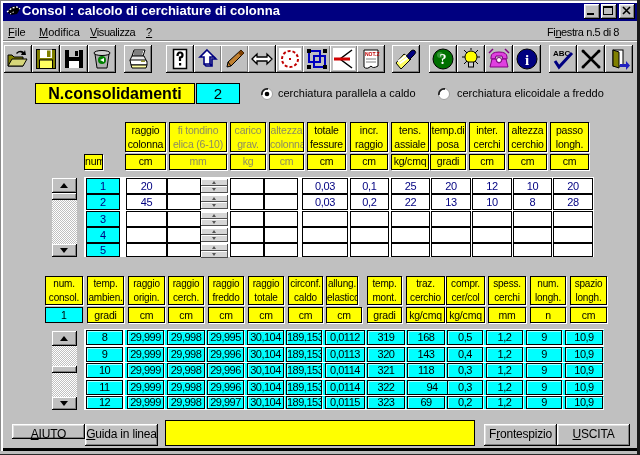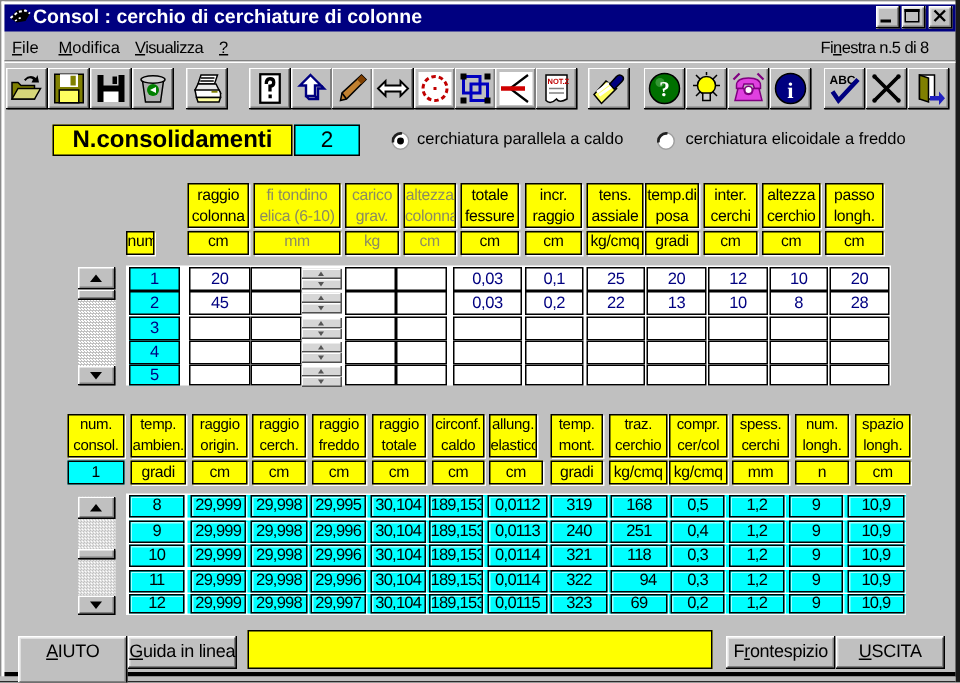--- a/index.html
+++ b/index.html
@@ -57,21 +57,21 @@
 <div class="edge" style="left:3px;top:448px;width:634px;height:3px;background:#000"></div>
 <div class="edge" style="left:0;top:451px;width:637px;height:3px;background:#bdbdbd"></div>
 <div class="edge" style="left:0;top:454px;width:637px;height:1px;background:#2a2a2a"></div>
 
 <div class="titlebar"></div>
 <svg class="abs" style="left:5px;top:4px" width="16" height="14" viewBox="0 0 16 14">
 <path d="M2 8 L6 3 L11 2 L15 5 L12 10 L6 11 Z" fill="#000"></path>
 <path d="M2 8 L7 4 L12 3 L15 5" stroke="#fff" stroke-width="1.3" fill="none" stroke-dasharray="2 1.5"></path>
 <path d="M5 10 L8 8 L10 8.5" stroke="#fff" stroke-width="1" fill="none" stroke-dasharray="1.5 1.5"></path>
 </svg>
-<div class="title-text">Consol : cerchio di cerchiature di colonne</div>
+<div class="title-text">Consol : calcolo di cerchiature di colonna</div>
 <div class="tbtn" style="left:584px"><svg width="16" height="14">
       <rect x="3" y="9" width="7" height="2" fill="#000"></rect>
     </svg></div>
 <div class="tbtn" style="left:601px"><svg width="16" height="14">
       <rect x="2.5" y="2.5" width="9" height="8" fill="none" stroke="#000"></rect>
       <rect x="2" y="2" width="10" height="2" fill="#000"></rect>
     </svg></div>
 <div class="tbtn" style="left:619px"><svg width="16" height="14">
       <path d="M4 3 L11 10 M11 3 L4 10" fill="none" stroke="#000" stroke-width="1.6"></path>
     </svg></div>
@@ -414,22 +414,22 @@
 <div class="c2cell" style="left:526px;top:330px;width:36px;height:15px;line-height:13px">9</div>
 <div class="c2cell" style="left:565px;top:330px;width:38px;height:15px;line-height:13px">10,9</div>
 <div class="abs" style="left:125px;top:347px;width:479px;height:15px;background:#0ff"></div>
 <div class="c2cell" style="left:86px;top:347px;width:37px;height:15px;line-height:13px">9</div>
 <div class="c2cell" style="left:127px;top:347px;width:37px;height:15px;line-height:13px">29,999</div>
 <div class="c2cell" style="left:167px;top:347px;width:38px;height:15px;line-height:13px">29,998</div>
 <div class="c2cell" style="left:207px;top:347px;width:37px;height:15px;line-height:13px">29,996</div>
 <div class="c2cell" style="left:247px;top:347px;width:37px;height:15px;line-height:13px">30,104</div>
 <div class="c2cell" style="left:286px;top:347px;width:36px;height:15px;line-height:13px">189,153</div>
 <div class="c2cell" style="left:325px;top:347px;width:40px;height:15px;line-height:13px">0,0113</div>
-<div class="c2cell" style="left:367px;top:347px;width:38px;height:15px;line-height:13px">240</div>
-<div class="c2cell" style="left:407px;top:347px;width:38px;height:15px;line-height:13px">251</div>
+<div class="c2cell" style="left:367px;top:347px;width:38px;height:15px;line-height:13px">320</div>
+<div class="c2cell" style="left:407px;top:347px;width:38px;height:15px;line-height:13px">143</div>
 <div class="c2cell" style="left:447px;top:347px;width:36px;height:15px;line-height:13px">0,4</div>
 <div class="c2cell" style="left:486px;top:347px;width:37px;height:15px;line-height:13px">1,2</div>
 <div class="c2cell" style="left:526px;top:347px;width:36px;height:15px;line-height:13px">9</div>
 <div class="c2cell" style="left:565px;top:347px;width:38px;height:15px;line-height:13px">10,9</div>
 <div class="abs" style="left:125px;top:363px;width:479px;height:15px;background:#0ff"></div>
 <div class="c2cell" style="left:86px;top:363px;width:37px;height:15px;line-height:13px">10</div>
 <div class="c2cell" style="left:127px;top:363px;width:37px;height:15px;line-height:13px">29,999</div>
 <div class="c2cell" style="left:167px;top:363px;width:38px;height:15px;line-height:13px">29,998</div>
 <div class="c2cell" style="left:207px;top:363px;width:37px;height:15px;line-height:13px">29,996</div>
 <div class="c2cell" style="left:247px;top:363px;width:37px;height:15px;line-height:13px">30,104</div>
@@ -470,16 +470,16 @@
 <div class="c2cell" style="left:526px;top:396px;width:36px;height:13px;line-height:11px">9</div>
 <div class="c2cell" style="left:565px;top:396px;width:38px;height:13px;line-height:11px">10,9</div>
 <div class="track" style="left:52px;top:331px;width:25px;height:79px"></div>
 <div class="sbtn" style="left:52px;top:331px;width:25px;height:15px">
     <div class="arr-up" style="left:8px;top:5px"></div>
   </div>
 <div class="sbtn" style="left:52px;top:366px;width:25px;height:7px"></div>
 <div class="sbtn" style="left:52px;top:397px;width:25px;height:13px">
     <div class="arr-dn" style="left:8px;top:4px"></div>
   </div>
-<div class="btn" style="left:12px;top:424px;width:73px;height:32px;line-height:21px"><u>A</u>IUTO</div>
+<div class="btn" style="left:12px;top:424px;width:73px;height:15px;line-height:21px"><u>A</u>IUTO</div>
 <div class="btn" style="left:85px;top:424px;width:73px;height:22px;line-height:21px"><u>G</u>uida in linea</div>
 <div class="ybox" style="left:165px;top:420px;width:310px;height:26px"></div>
 <div class="btn" style="left:484px;top:424px;width:73px;height:22px;line-height:21px">F<u>r</u>ontespizio</div>
 <div class="btn" style="left:557px;top:424px;width:73px;height:22px;line-height:21px"><u>U</u>SCITA</div>
 </body></html>

